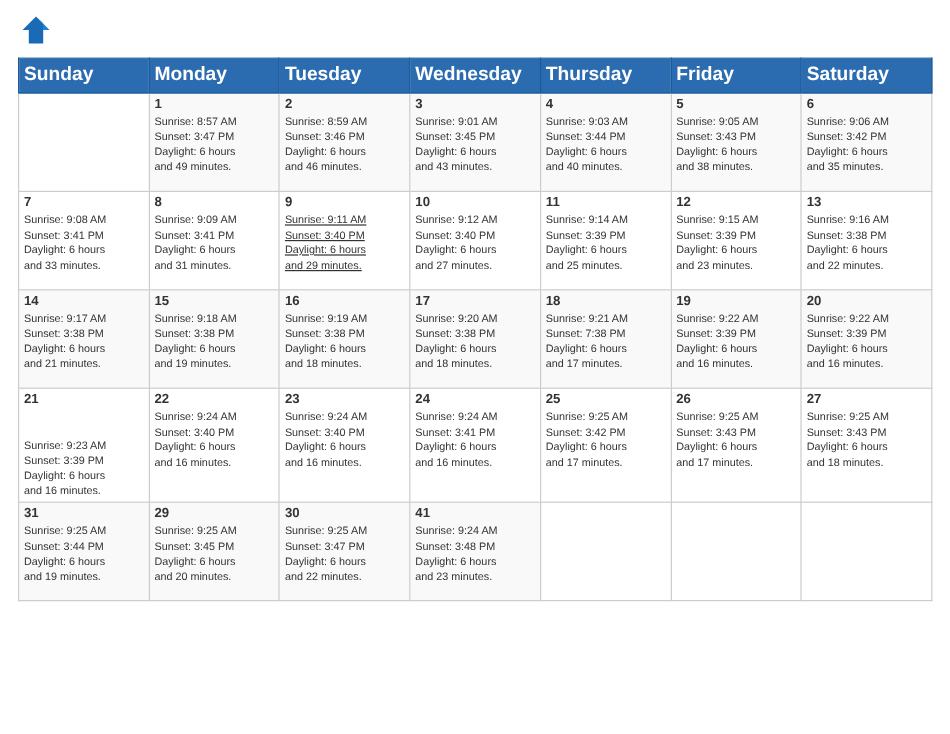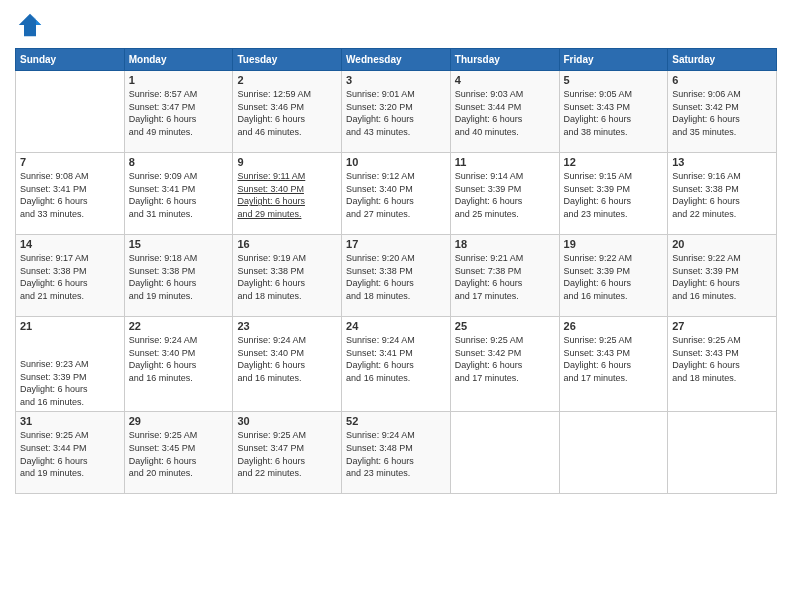--- a/index.html
+++ b/index.html
@@ -51,21 +51,21 @@
       color: #555;
     }
     table {
       width: 100%;
       border-collapse: collapse;
       table-layout: fixed;
     }
     thead tr th {
       background-color: #2b6cb0;
       color: #fff;
-      font-size: 10px;
+      font-size: 16px;
       font-weight: bold;
       padding: 5px 4px;
       text-align: left;
       border: 1px solid #1a5a9a;
     }
     tbody tr td {
       vertical-align: top;
       border: 1px solid #ccc;
       padding: 3px 4px;
       font-size: 9.5px;
@@ -129,29 +129,29 @@
           <td class="empty-cell"></td>
           <td>
             <span class="day-number">1</span>
             <div class="day-info" style="white-space: pre-line;">Sunrise: 8:57 AM
 Sunset: 3:47 PM
 Daylight: 6 hours
 and 49 minutes.</div>
           </td>
           <td>
             <span class="day-number">2</span>
-            <div class="day-info" style="white-space: pre-line;">Sunrise: 12:59 AM
+            <div class="day-info" style="white-space: pre-line;">Sunrise: 8:59 AM
 Sunset: 3:46 PM
 Daylight: 6 hours
 and 46 minutes.</div>
           </td>
           <td>
             <span class="day-number">3</span>
             <div class="day-info" style="white-space: pre-line;">Sunrise: 9:01 AM
-Sunset: 3:20 PM
+Sunset: 3:45 PM
 Daylight: 6 hours
 and 43 minutes.</div>
           </td>
           <td>
             <span class="day-number">4</span>
             <div class="day-info" style="white-space: pre-line;">Sunrise: 9:03 AM
 Sunset: 3:44 PM
 Daylight: 6 hours
 and 40 minutes.</div>
           </td>
@@ -339,21 +339,21 @@
 and 20 minutes.</div>
           </td>
           <td>
             <span class="day-number">30</span>
             <div class="day-info" style="white-space: pre-line;">Sunrise: 9:25 AM
 Sunset: 3:47 PM
 Daylight: 6 hours
 and 22 minutes.</div>
           </td>
           <td>
-            <span class="day-number">52</span>
+            <span class="day-number">41</span>
             <div class="day-info" style="white-space: pre-line;">Sunrise: 9:24 AM
 Sunset: 3:48 PM
 Daylight: 6 hours
 and 23 minutes.</div>
           </td>
           <td class="empty-cell"></td>
           <td class="empty-cell"></td>
           <td class="empty-cell"></td>
         </tr>
       </tbody>

